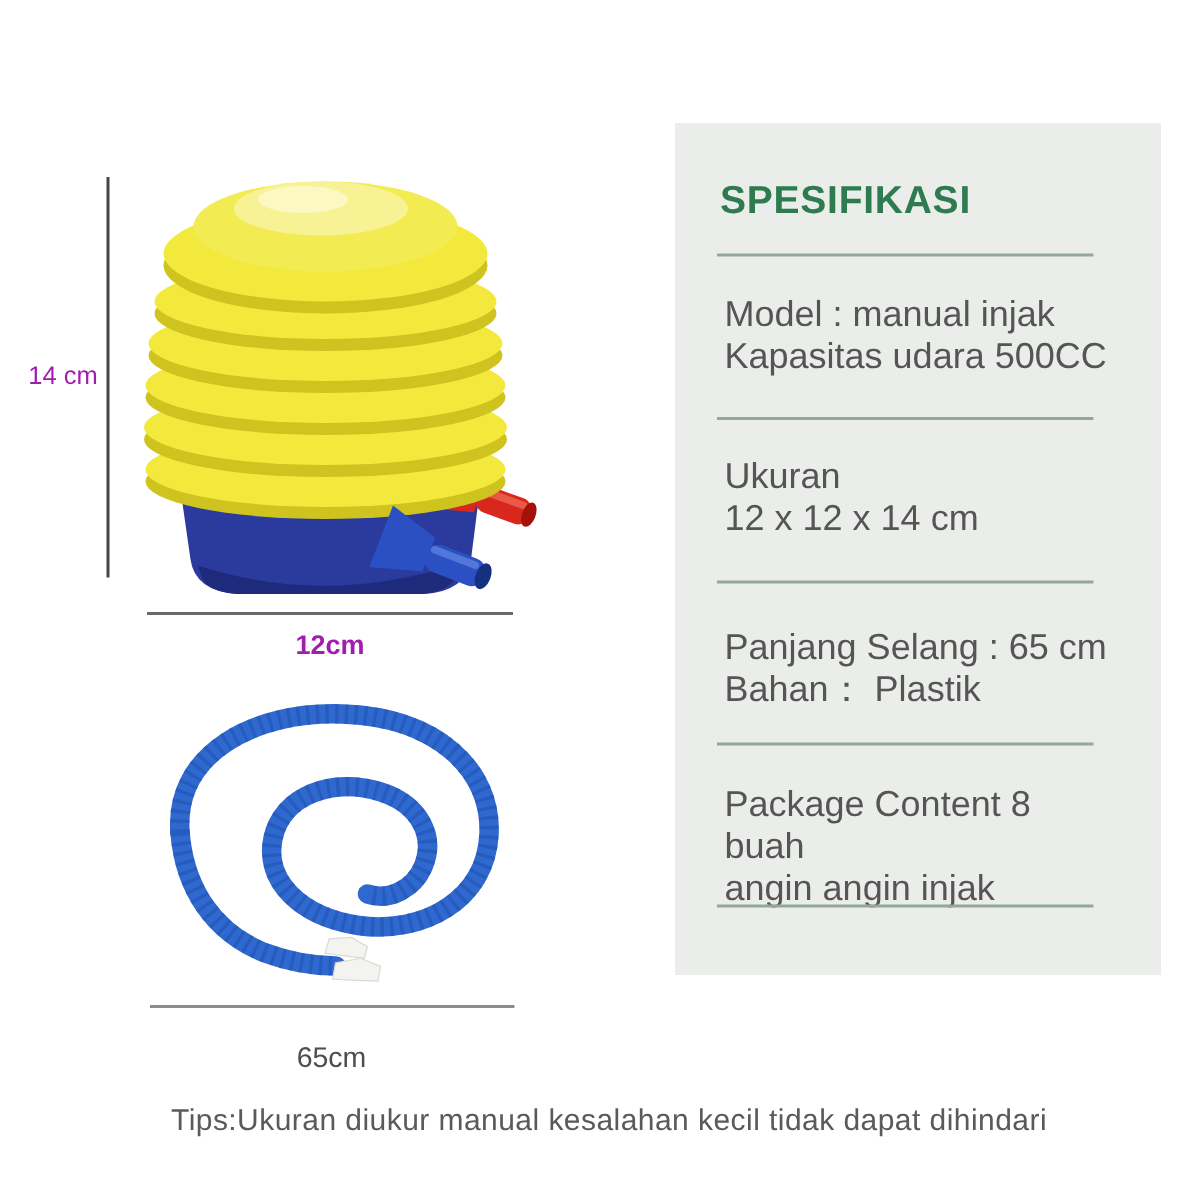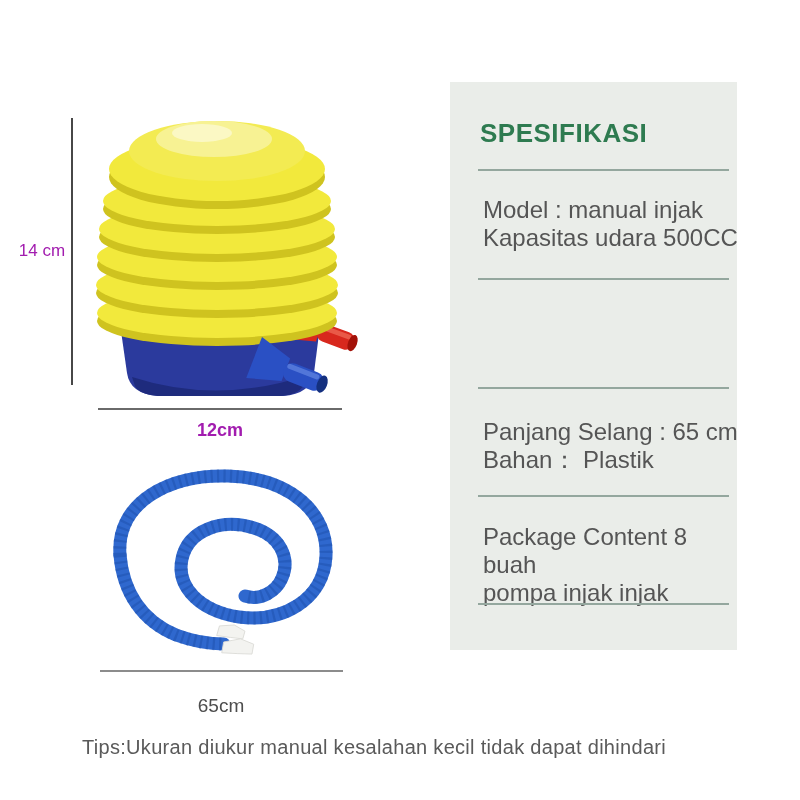--- a/index.html
+++ b/index.html
@@ -11,30 +11,30 @@
   .dim-height{left:10px;top:241px;width:64px;text-align:center;}
   .hline{position:absolute;height:2px;background:#6a6a6a;}
   .hline-pump{left:98px;top:408px;width:244px;}
   .hline-hose{left:100px;top:670px;width:243px;background:#8c8c8c;}
   .dim-width{left:98px;top:420px;width:244px;text-align:center;font-weight:700;font-size:18px;}
   .dim-hose{left:98px;top:695px;width:246px;text-align:center;font-size:19px;color:#4d4d4d;}
   
   .pump-svg{position:absolute;left:90px;top:105px;}
   .hose-svg{position:absolute;left:98px;top:460px;}
   
-  .panel{position:absolute;left:450px;top:82px;width:287px;height:568px;background:#eaede9;}
+  .panel{position:absolute;left:450px;top:82px;width:324px;height:568px;background:#eaede9;}
   .panel-title{position:absolute;left:30px;top:36px;margin:0;font-size:26px;font-weight:bold;
                color:#2e7b50;letter-spacing:.5px;}
   .divider{position:absolute;left:28px;width:251px;height:2px;background:#94a79e;}
   .d1{top:87px;} .d2{top:196px;} .d3{top:305px;} .d4{top:413px;} .d5{top:521px;}
   .section{position:absolute;left:33px;width:260px;font-size:24px;line-height:28px;color:#555555;}
   .s1{top:114px;} .s2{top:222px;} .s3{top:336px;} .s4{top:441px;}
   
   .tips{position:absolute;left:0;top:736px;width:748px;text-align:center;font-size:20px;
-        color:#5a5a5a;letter-spacing:.3px;}
+        color:#5a5a5a;letter-spacing:.3px;padding-left:32px;}
 </style>
 </head>
 <body>
 
 <div class="canvas">
 
   <div class="vline"></div>
   <div class="dim dim-height">14 cm</div>
 
   <svg class="pump-svg" width="285" height="295" viewBox="0 0 285 295">
@@ -106,30 +106,34 @@
   <div class="panel">
     <h2 class="panel-title">SPESIFIKASI</h2>
     <div class="divider d1"></div>
 
     <div class="section s1">
       <div>Model : manual injak</div>
       <div>Kapasitas udara 500CC</div>
     </div>
     <div class="divider d2"></div>
 
+    <div class="section s2">
+      <div>Ukuran</div>
+      <div>12 x 12 x 14 cm</div>
+    </div>
     <div class="divider d3"></div>
 
     <div class="section s3">
       <div>Panjang Selang : 65 cm</div>
       <div>Bahan：  Plastik</div>
     </div>
     <div class="divider d4"></div>
 
     <div class="section s4">
       <div>Package Content 8 buah</div>
-      <div>pompa injak injak</div>
+      <div>angin angin injak</div>
     </div>
     <div class="divider d5"></div>
   </div>
 
   <div class="tips">Tips:Ukuran diukur manual kesalahan kecil tidak dapat dihindari</div>
 
 </div>
 
 </body></html>

